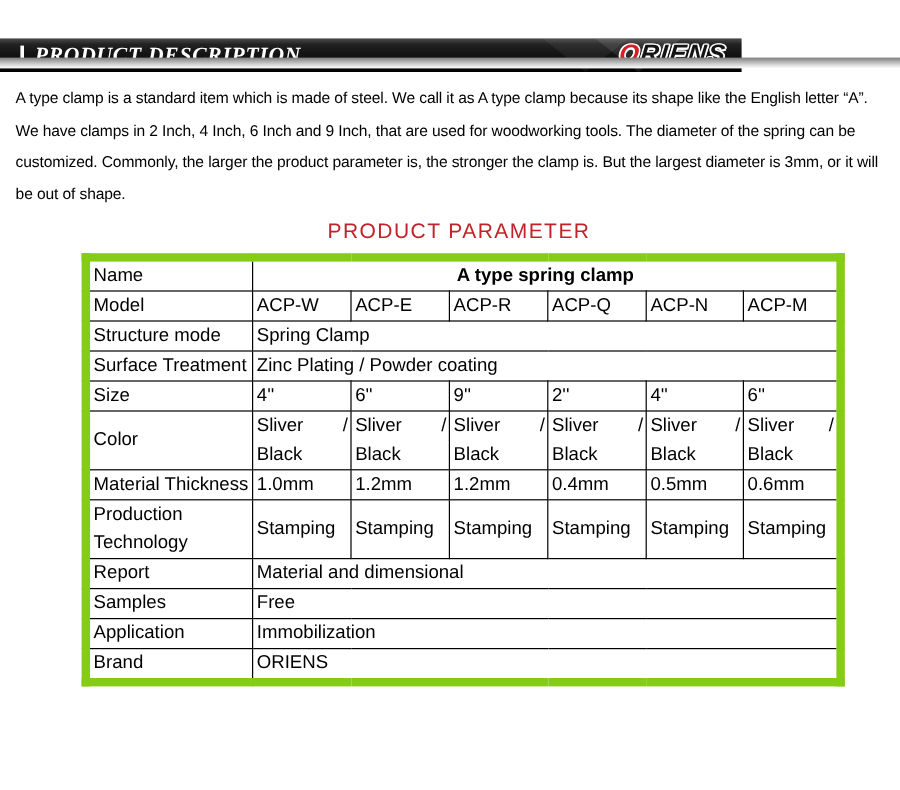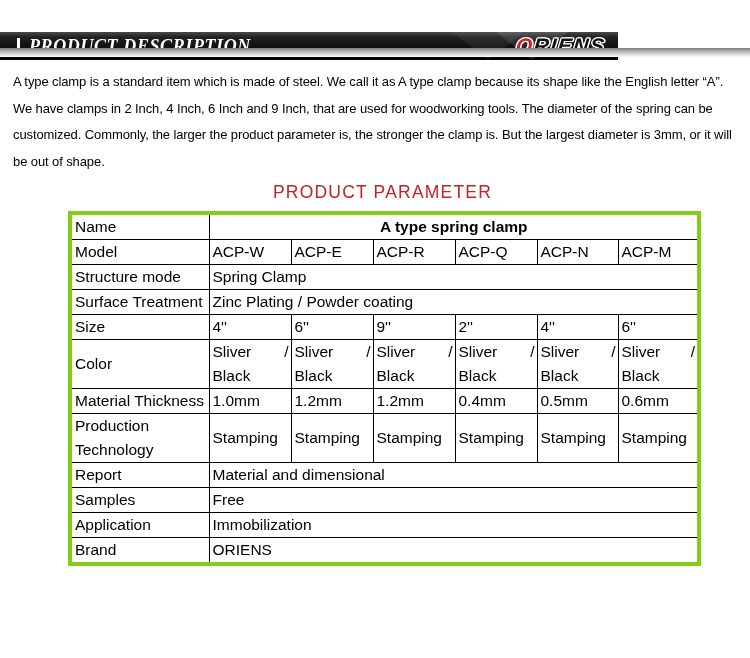--- a/index.html
+++ b/index.html
@@ -81,21 +81,21 @@
     font-size:17.5px; font-weight:normal;
     letter-spacing:1.2px;
   }
 
   
   table.params {
     position:absolute; top:211px; left:68px;
     width:629px;
     border-collapse:collapse;
     table-layout:fixed;
-    border:4px solid #84cc16;
+    border:7px solid #84cc16;
     font-size:15.5px;
   }
   table.params td {
     border:1px solid #000;
     height:25px;
     padding:0 2px 0 3px;
     line-height:24px;
     vertical-align:middle;
     overflow:hidden;
   }

